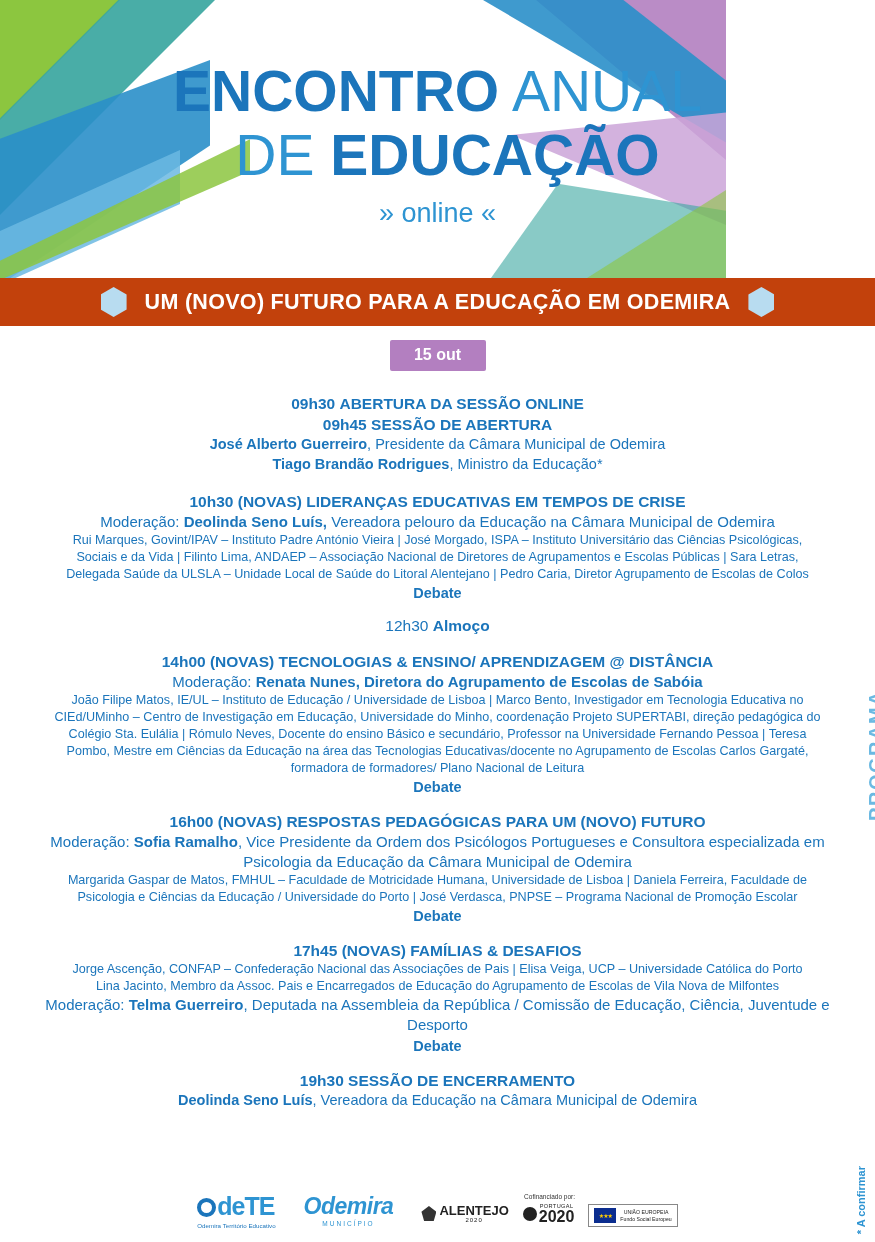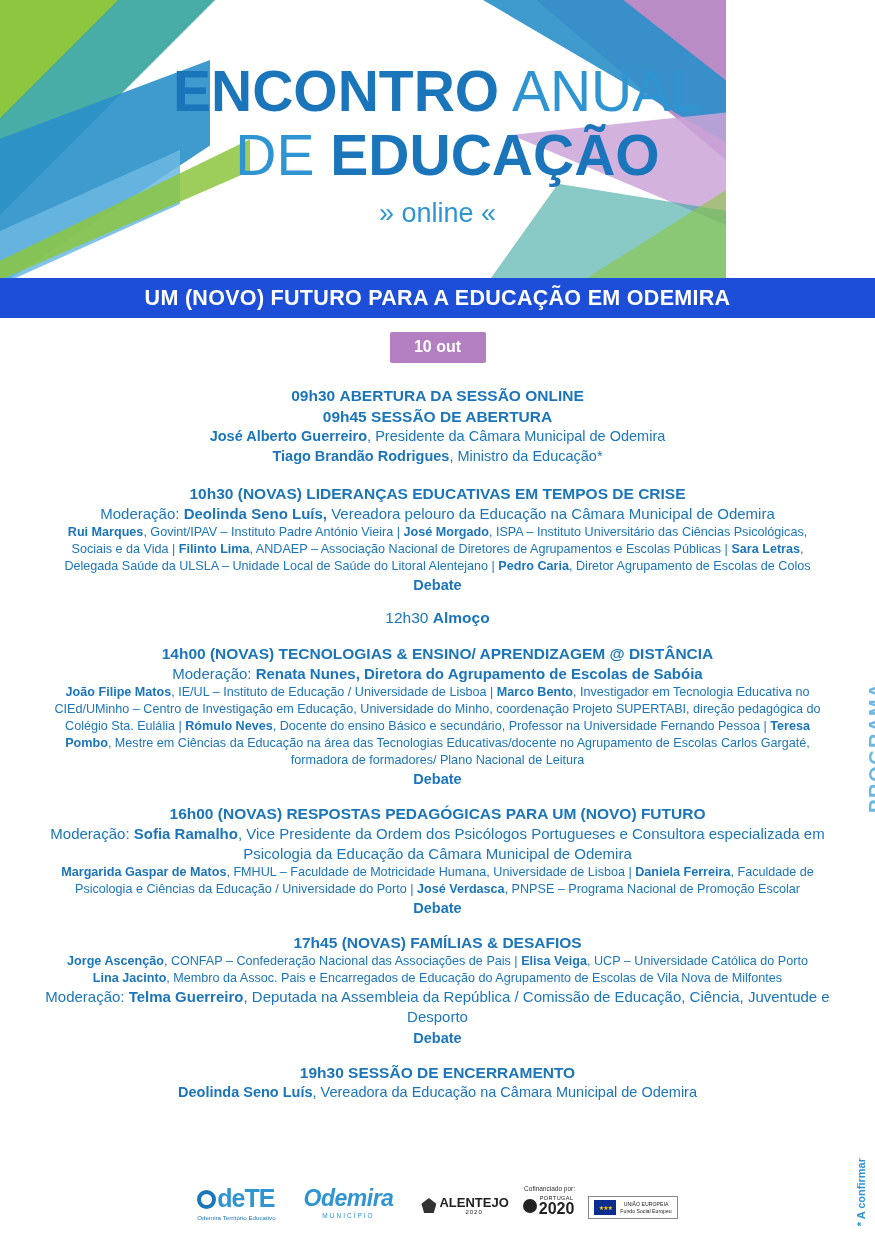--- a/index.html
+++ b/index.html
@@ -108,27 +108,26 @@
   .light-blue { font-weight: normal; color: #2e94d2; }
   .subtitle {
     margin-top: 14px;
     font-size: 27px;
     color: #2e94d2;
     font-weight: normal;
   }
 
   
   .strip {
-    width: 875px; height: 40px;
-    background: #1d4ed8;
+    width: 875px; height: 48px;
+    background: #c2410c;
     display: flex;
     align-items: center;
     justify-content: center;
     gap: 18px;
-    flex-direction: column;
   }
   .strip-text {
     color: #ffffff;
     font-size: 21.5px;
     font-weight: bold;
     letter-spacing: .3px;
     white-space: nowrap;
   }
   .hexicon {
     width: 26px; height: 30px;
@@ -204,21 +203,21 @@
     color: #1b75bb;
   }
   .ln-mod b { font-weight: bold; }
 
   .ln-small {
     font-size: 12.6px;
     color: #1b75bb;
     line-height: 1.34;
     padding: 0 18px;
   }
-  .ln-small b { font-weight: bold; text-align: right; }
+  .ln-small b { font-weight: normal; text-align: right; }
 
   .ln-debate {
     font-size: 14.5px;
     font-weight: bold;
     color: #1b75bb;
     margin-top: 2px;
   }
 
   .ln-lunch {
     font-size: 15.5px;
@@ -304,21 +303,21 @@
   <span class="hexicon"></span>
   <span class="strip-text">UM (NOVO) FUTURO PARA A EDUCAÇÃO EM ODEMIRA</span>
   <span class="hexicon"></span>
 </div>
 
 <div class="page-body">
 
   <div class="prog-vert">PROGRAMA</div>
   <div class="afirmar-vert">* A confirmar</div>
 
-  <div class="date-badge">10 out</div>
+  <div class="date-badge">15 out</div>
 
   <div class="content" id="program-root">
       <div class="block" style="margin-top: 22px;">
         <div class="line ln-head"><span class="time">09h30</span> <span class="ttl">ABERTURA DA SESSÃO ONLINE</span></div>
       </div>
       <div class="block" style="margin-top: 0px;">
         <div class="line ln-head"><span class="time">09h45</span> <span class="ttl">SESSÃO DE ABERTURA</span></div>
         <div class="line ln-name"><b>José Alberto Guerreiro</b><span>, Presidente da Câmara Municipal de Odemira</span></div>
         <div class="line ln-name"><b>Tiago Brandão Rodrigues</b><span>, Ministro da Educação*</span></div>
       </div>

